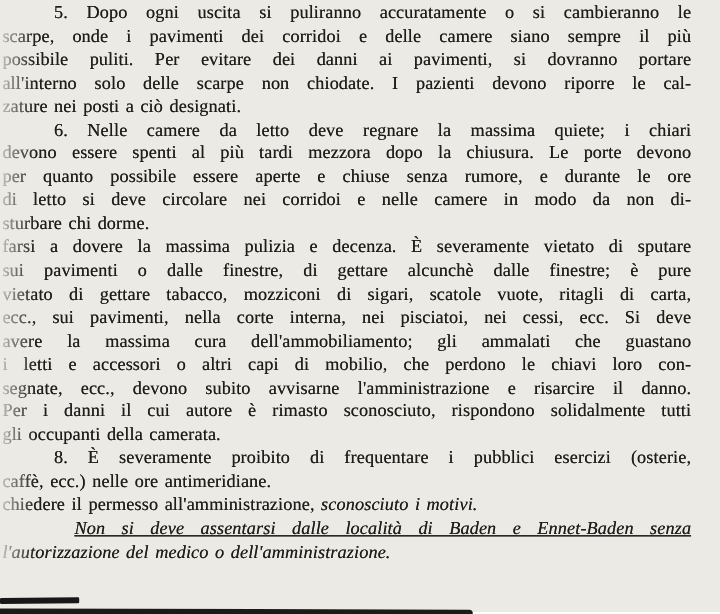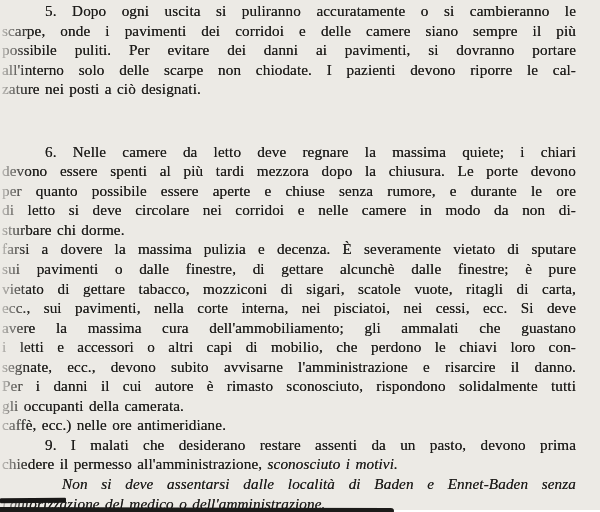--- a/index.html
+++ b/index.html
@@ -80,36 +80,36 @@
 </head>
 <body>
 
 <div class="page">
   <div class="text-block">
       <div class="line jl" style="padding-left: 43px;"><span>5. Dopo ogni uscita si puliranno accuratamente o si cambieranno le</span></div>
       <div class="line jl"><span>scarpe, onde i pavimenti dei corridoi e delle camere siano sempre il più</span></div>
       <div class="line jl"><span>possibile puliti. Per evitare dei danni ai pavimenti, si dovranno portare</span></div>
       <div class="line jl"><span>all'interno solo delle scarpe non chiodate. I pazienti devono riporre le cal-</span></div>
       <div class="line"><span>zature nei posti a ciò designati.</span></div>
-      <div class="line jl" style="padding-left: 43px; margin-top: 43px;"><span>6. Nelle camere da letto deve regnare la massima quiete; i chiari</span></div>
+      <div class="line jl" style="padding-left: 43px;"><span>6. Nelle camere da letto deve regnare la massima quiete; i chiari</span></div>
       <div class="line jl"><span>devono essere spenti al più tardi mezzora dopo la chiusura. Le porte devono</span></div>
       <div class="line jl"><span>per quanto possibile essere aperte e chiuse senza rumore, e durante le ore</span></div>
       <div class="line jl"><span>di letto si deve circolare nei corridoi e nelle camere in modo da non di-</span></div>
       <div class="line"><span>sturbare chi dorme.</span></div>
       <div class="line jl"><span>farsi a dovere la massima pulizia e decenza. È severamente vietato di sputare</span></div>
       <div class="line jl"><span>sui pavimenti o dalle finestre, di gettare alcunchè dalle finestre; è pure</span></div>
       <div class="line jl"><span>vietato di gettare tabacco, mozziconi di sigari, scatole vuote, ritagli di carta,</span></div>
       <div class="line jl"><span>ecc., sui pavimenti, nella corte interna, nei pisciatoi, nei cessi, ecc. Si deve</span></div>
       <div class="line jl"><span>avere la massima cura dell'ammobiliamento; gli ammalati che guastano</span></div>
       <div class="line jl"><span>i letti e accessori o altri capi di mobilio, che perdono le chiavi loro con-</span></div>
       <div class="line jl"><span>segnate, ecc., devono subito avvisarne l'amministrazione e risarcire il danno.</span></div>
       <div class="line jl"><span>Per i danni il cui autore è rimasto sconosciuto, rispondono solidalmente tutti</span></div>
       <div class="line"><span>gli occupanti della camerata.</span></div>
+      <div class="line jl" style="padding-left: 43px;"><span>8. È severamente proibito di frequentare i pubblici esercizi (osterie,</span></div>
       <div class="line"><span>caffè, ecc.) nelle ore antimeridiane.</span></div>
-      <div class="line jl" style="padding-left: 43px;"><span>9. I malati che desiderano restare assenti da un pasto, devono prima</span></div>
       <div class="line"><span>chiedere il permesso all'amministrazione, </span><span class="it">sconosciuto i motivi.</span></div>
-      <div class="line jl" style="padding-left: 60px;"><span class="it">Non si deve assentarsi dalle località di Baden e Ennet-Baden senza</span></div>
+      <div class="line jl" style="padding-left: 60px; text-decoration: underline;"><span class="it">Non si deve assentarsi dalle località di Baden e Ennet-Baden senza</span></div>
       <div class="line"><span class="it">l'autorizzazione del medico o dell'amministrazione.</span></div>
     </div>
   <div class="fade-left"></div>
   <div class="strike-bar"></div>
   <div class="bottom-edge"></div>
 </div>
 
 </body></html>

